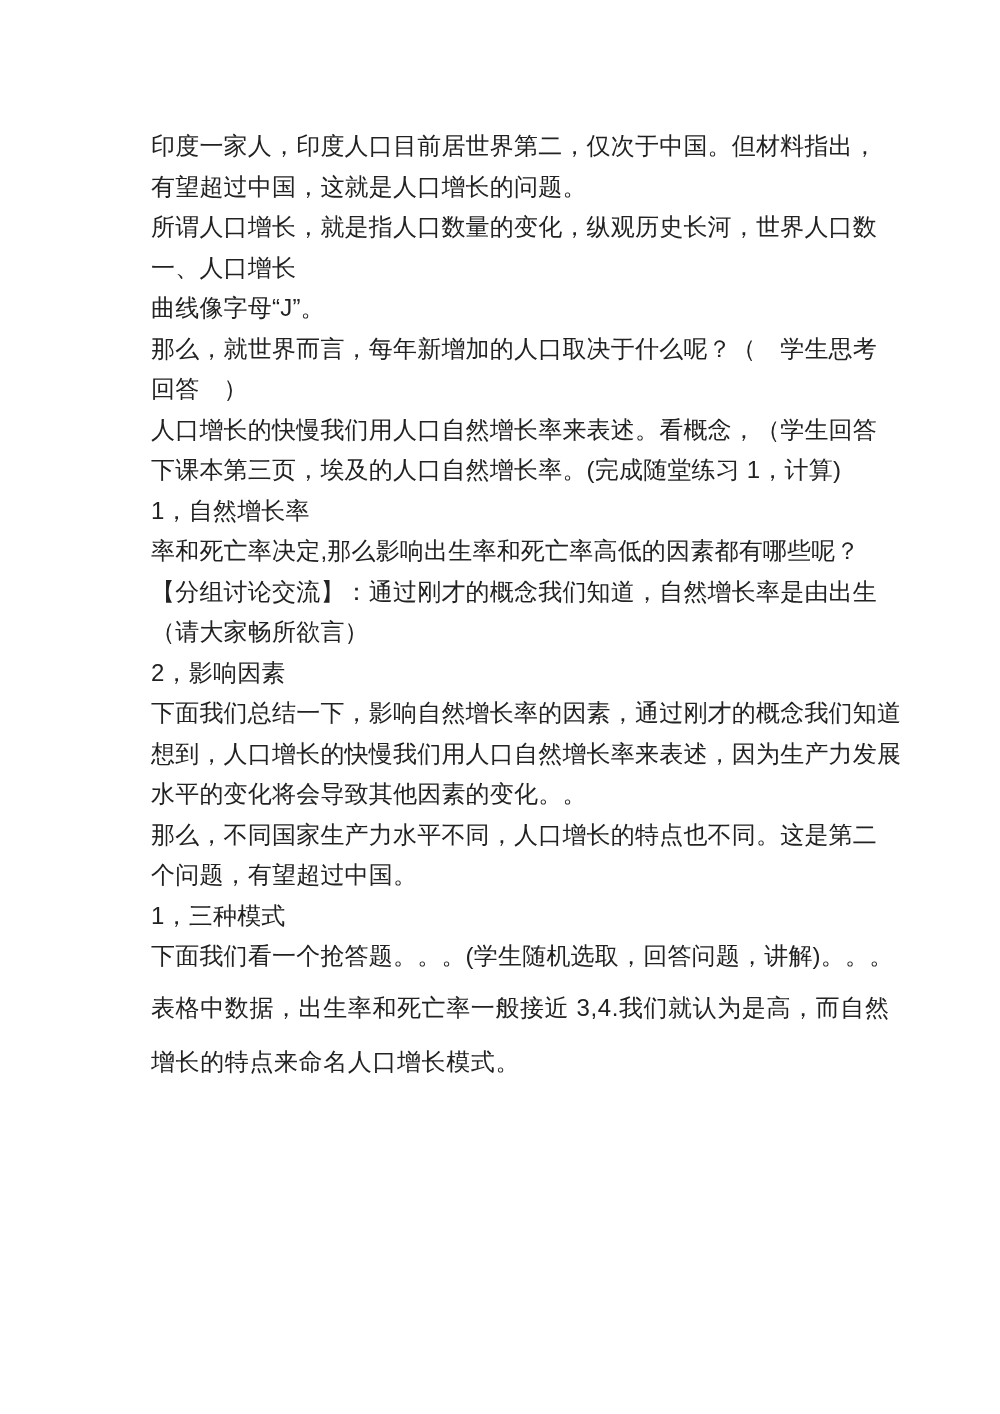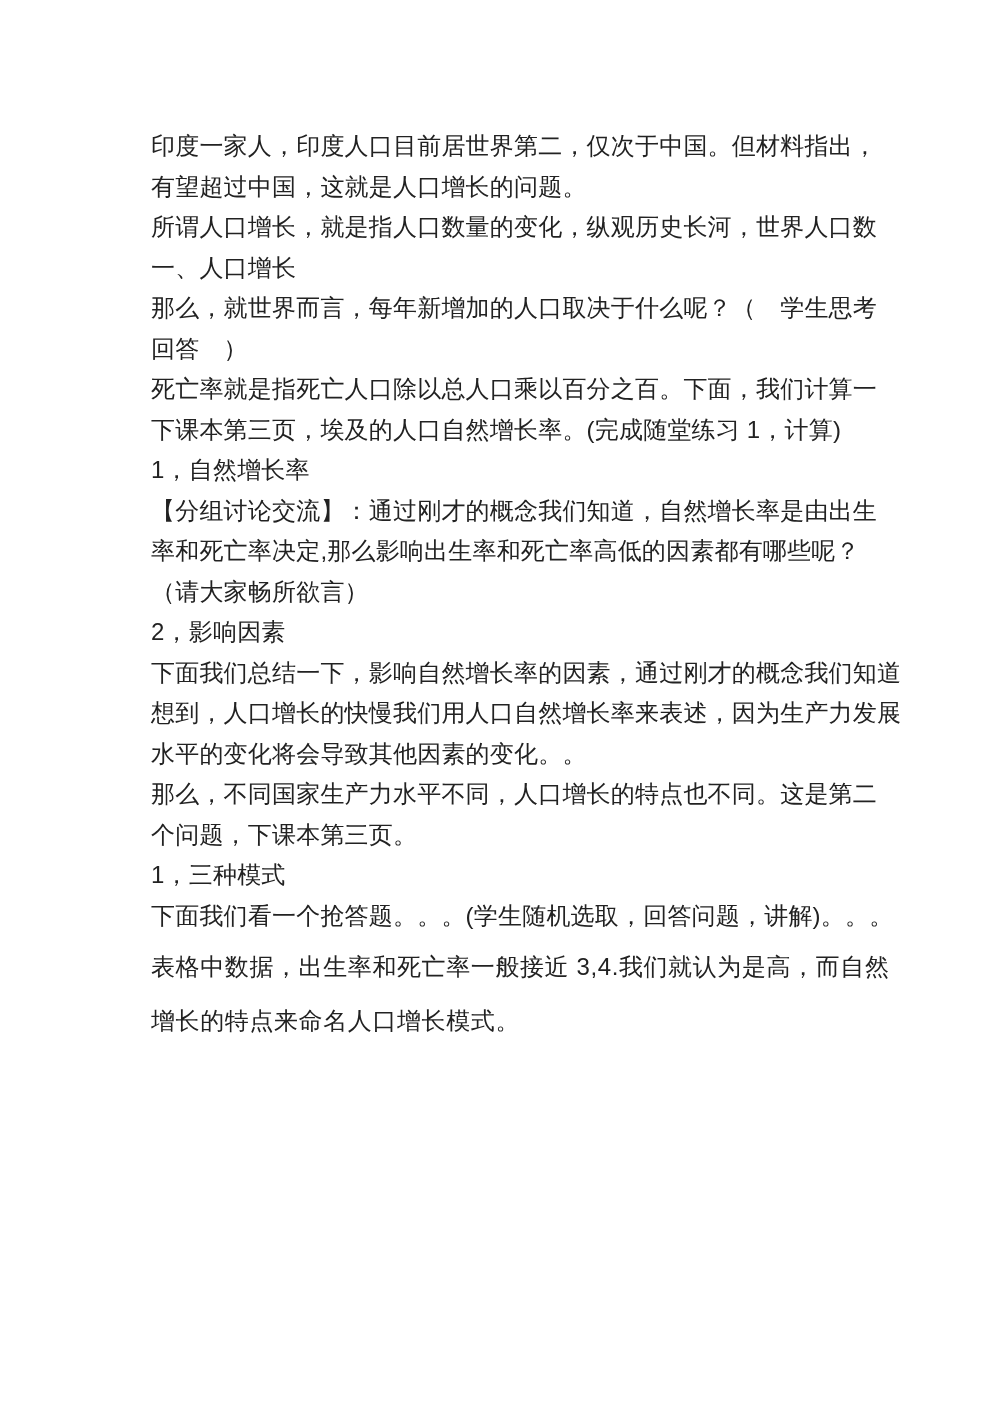--- a/index.html
+++ b/index.html
@@ -40,32 +40,33 @@
   </style>
 </head>
 <body>
 
 <div class="page">
   <div class="doc">
     <div class="line">印度一家人，印度人口目前居世界第二，仅次于中国。但材料指出，</div>
     <div class="line">有望超过中国，这就是人口增长的问题。</div>
     <div class="line">所谓人口增长，就是指人口数量的变化，纵观历史长河，世界人口数</div>
     <div class="line">一、人口增长</div>
+    <div class="line">曲线像字母“J”。</div>
     <div class="line">那么，就世界而言，每年新增加的人口取决于什么呢？（　学生思考</div>
     <div class="line">回答　）</div>
-    <div class="line">死亡率就是指死亡人口除以总人口乘以百分之百。下面，我们计算一</div>
+    <div class="line">人口增长的快慢我们用人口自然增长率来表述。看概念，（学生回答</div>
     <div class="line">下课本第三页，埃及的人口自然增长率。(完成随堂练习 1，计算)</div>
     <div class="line">1，自然增长率</div>
+    <div class="line">率和死亡率决定,那么影响出生率和死亡率高低的因素都有哪些呢？</div>
     <div class="line">【分组讨论交流】：通过刚才的概念我们知道，自然增长率是由出生</div>
-    <div class="line">率和死亡率决定,那么影响出生率和死亡率高低的因素都有哪些呢？</div>
     <div class="line">（请大家畅所欲言）</div>
     <div class="line">2，影响因素</div>
     <div class="line">下面我们总结一下，影响自然增长率的因素，通过刚才的概念我们知道</div>
     <div class="line">想到，人口增长的快慢我们用人口自然增长率来表述，因为生产力发展</div>
     <div class="line">水平的变化将会导致其他因素的变化。。</div>
     <div class="line">那么，不同国家生产力水平不同，人口增长的特点也不同。这是第二</div>
-    <div class="line">个问题，下课本第三页。</div>
+    <div class="line">个问题，有望超过中国。</div>
     <div class="line">1，三种模式</div>
     <div class="line">下面我们看一个抢答题。。。(学生随机选取，回答问题，讲解)。。。</div>
     <div class="line wide first-wide">表格中数据，出生率和死亡率一般接近 3,4.我们就认为是高，而自然</div>
     <div class="line wide">增长的特点来命名人口增长模式。</div>
   </div>
 </div>
 
 </body></html>

